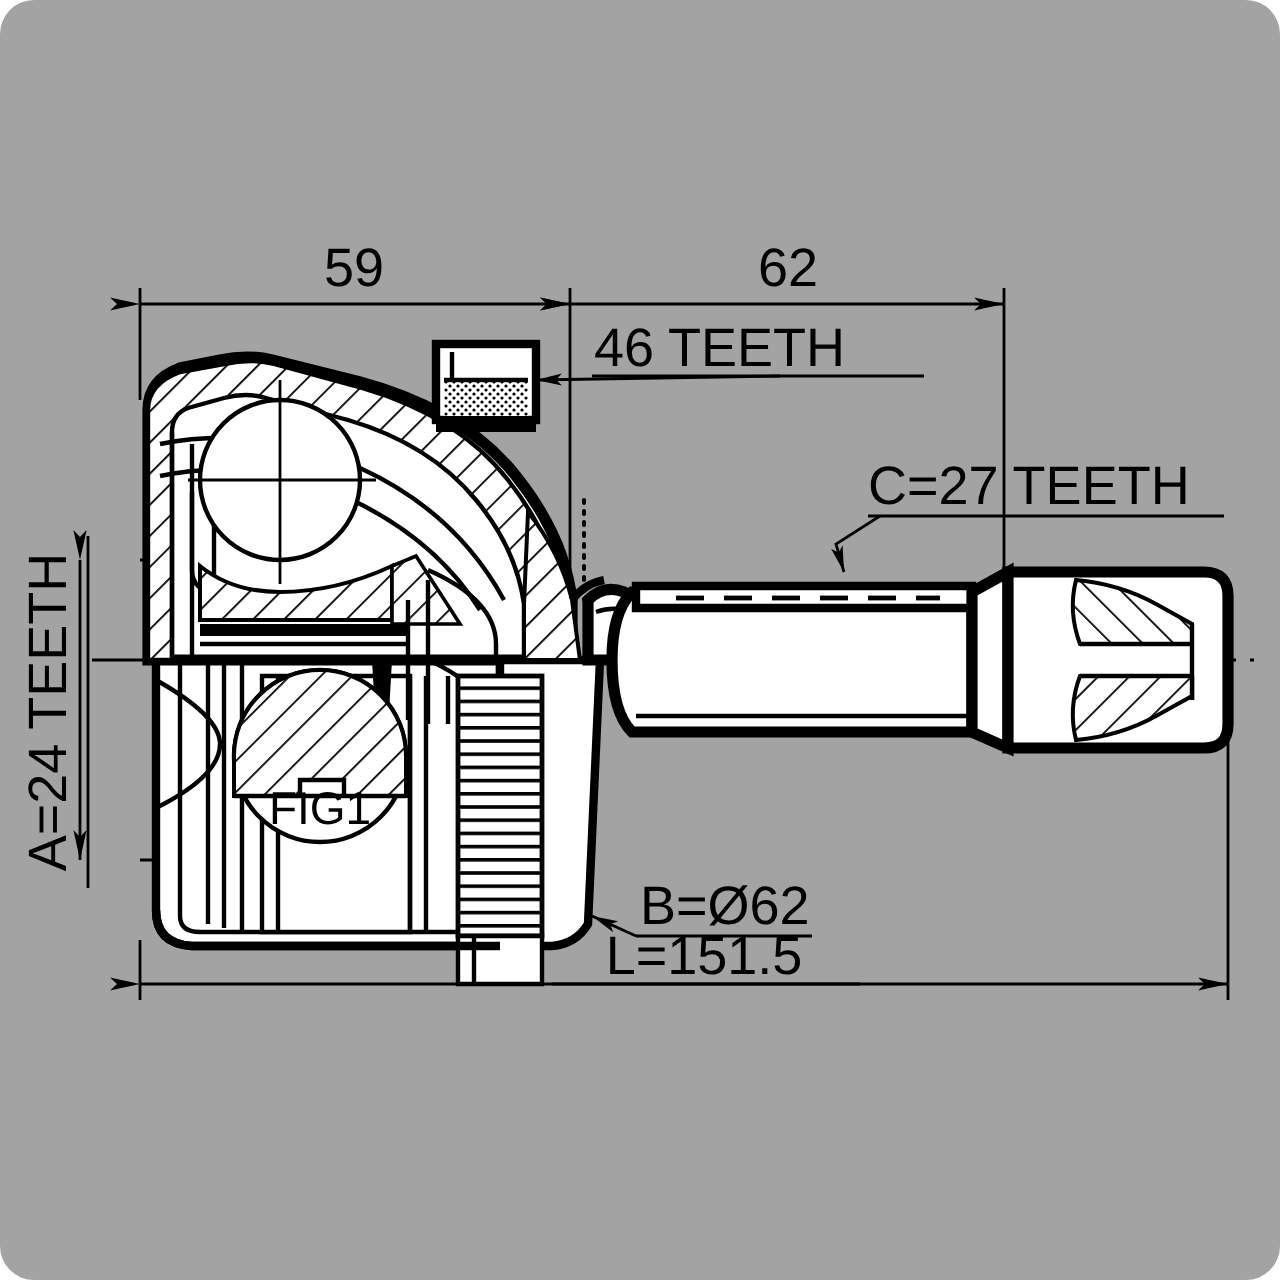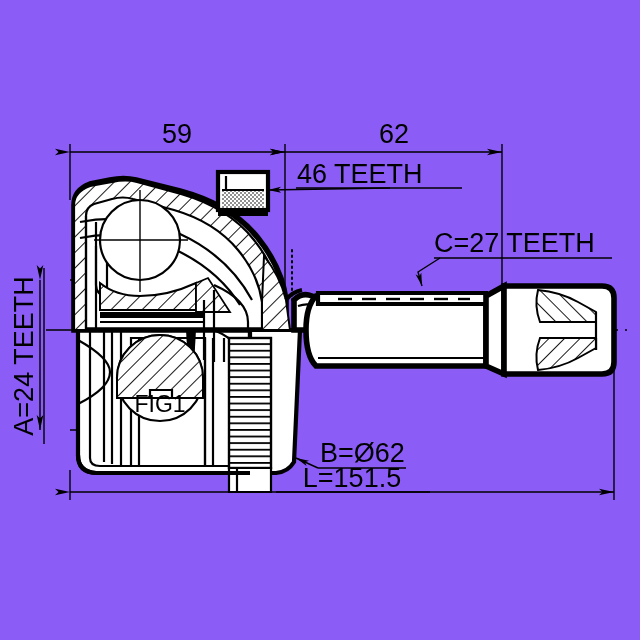--- a/index.html
+++ b/index.html
@@ -10,21 +10,22 @@
   body {
     width: 640px;
     height: 640px;
     font-family: "Liberation Sans", sans-serif;
     overflow: hidden;
   }
   #drawing-root {
     position: relative;
     width: 640px;
     height: 640px;
-    background: #8b5cf6;
+    background: #a3a3a3;
+    border-radius: 17px;
   }
   svg.sheet {
     position: absolute;
     left: 0;
     top: 0;
     width: 640px;
     height: 640px;
     display: block;
   }
   .dim-text {

